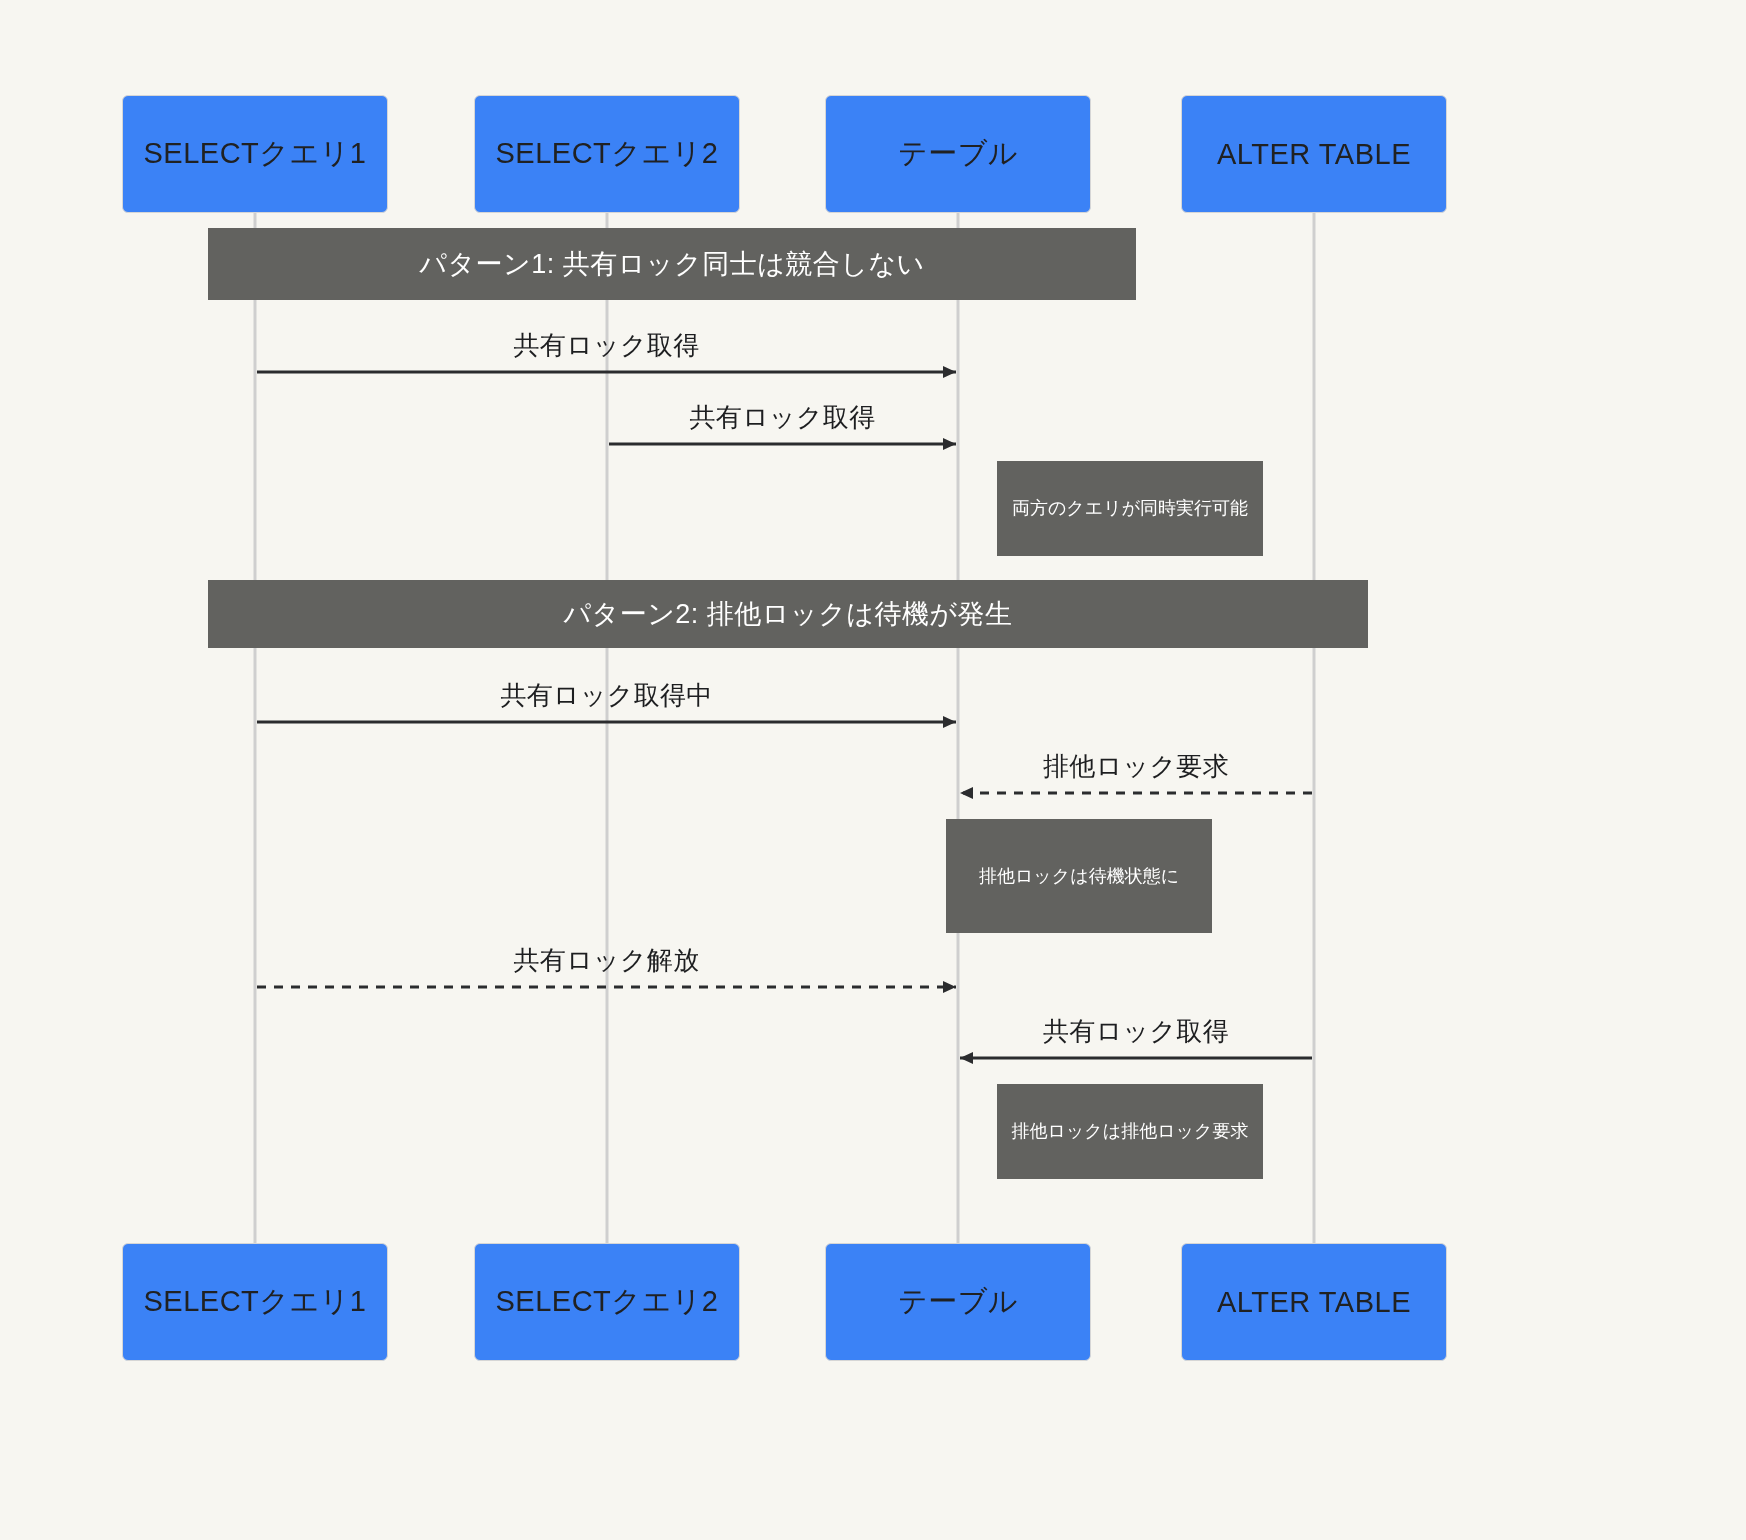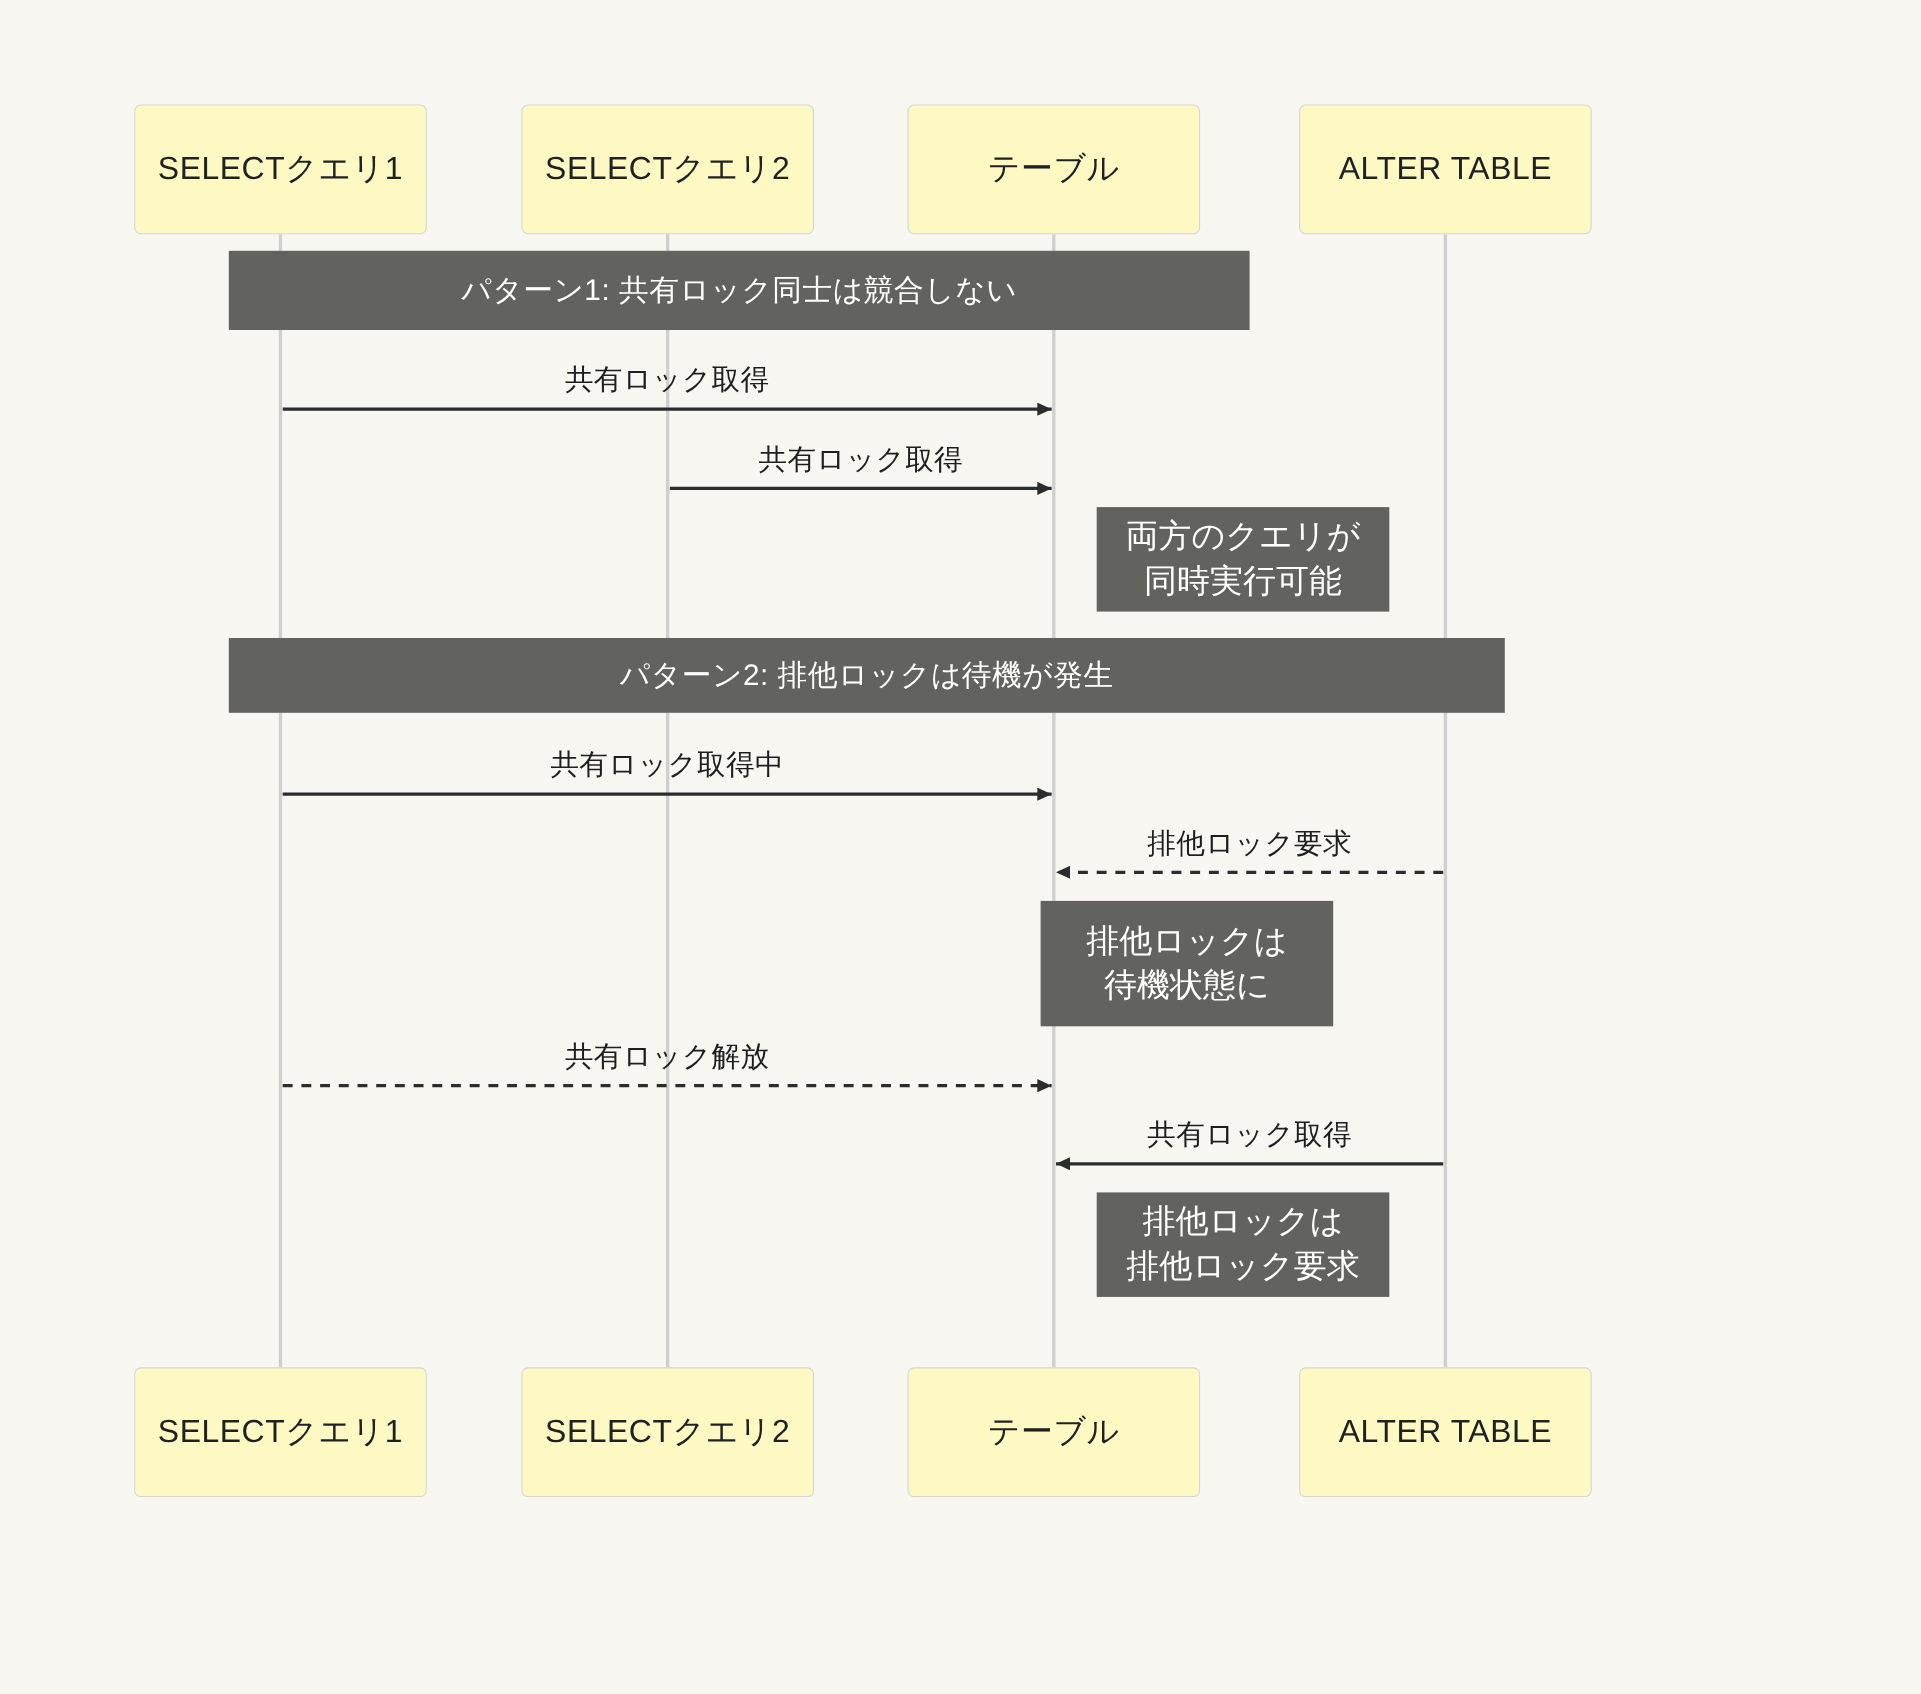--- a/index.html
+++ b/index.html
@@ -20,21 +20,21 @@
   }
   svg#seq {
     position: absolute;
     left: 0;
     top: 0;
     width: 1746px;
     height: 1540px;
   }
   .lifeline-box {
     position: absolute;
-    background: #fef9c3;
+    background: #3b82f6;
     border: 1px solid #d6d6d6;
     border-radius: 6px;
     box-sizing: border-box;
     display: flex;
     align-items: center;
     justify-content: center;
     color: #202122;
     font-size: 29px;
     letter-spacing: 0.5px;
   }
@@ -45,25 +45,25 @@
     align-items: center;
     justify-content: center;
     color: #ffffff;
     font-size: 27px;
     letter-spacing: 0.5px;
   }
   .note-box {
     position: absolute;
     background: #62625f;
     display: flex;
-    flex-direction: column;
+    flex-direction: row;
     align-items: center;
     justify-content: center;
     color: #ffffff;
-    font-size: 30px;
+    font-size: 18px;
     line-height: 1.35;
     text-align: center;
   }
   .msg-label {
     position: absolute;
     color: #1d1e20;
     font-size: 26px;
     white-space: nowrap;
     transform: translateX(-50%);
     letter-spacing: 0.3px;

